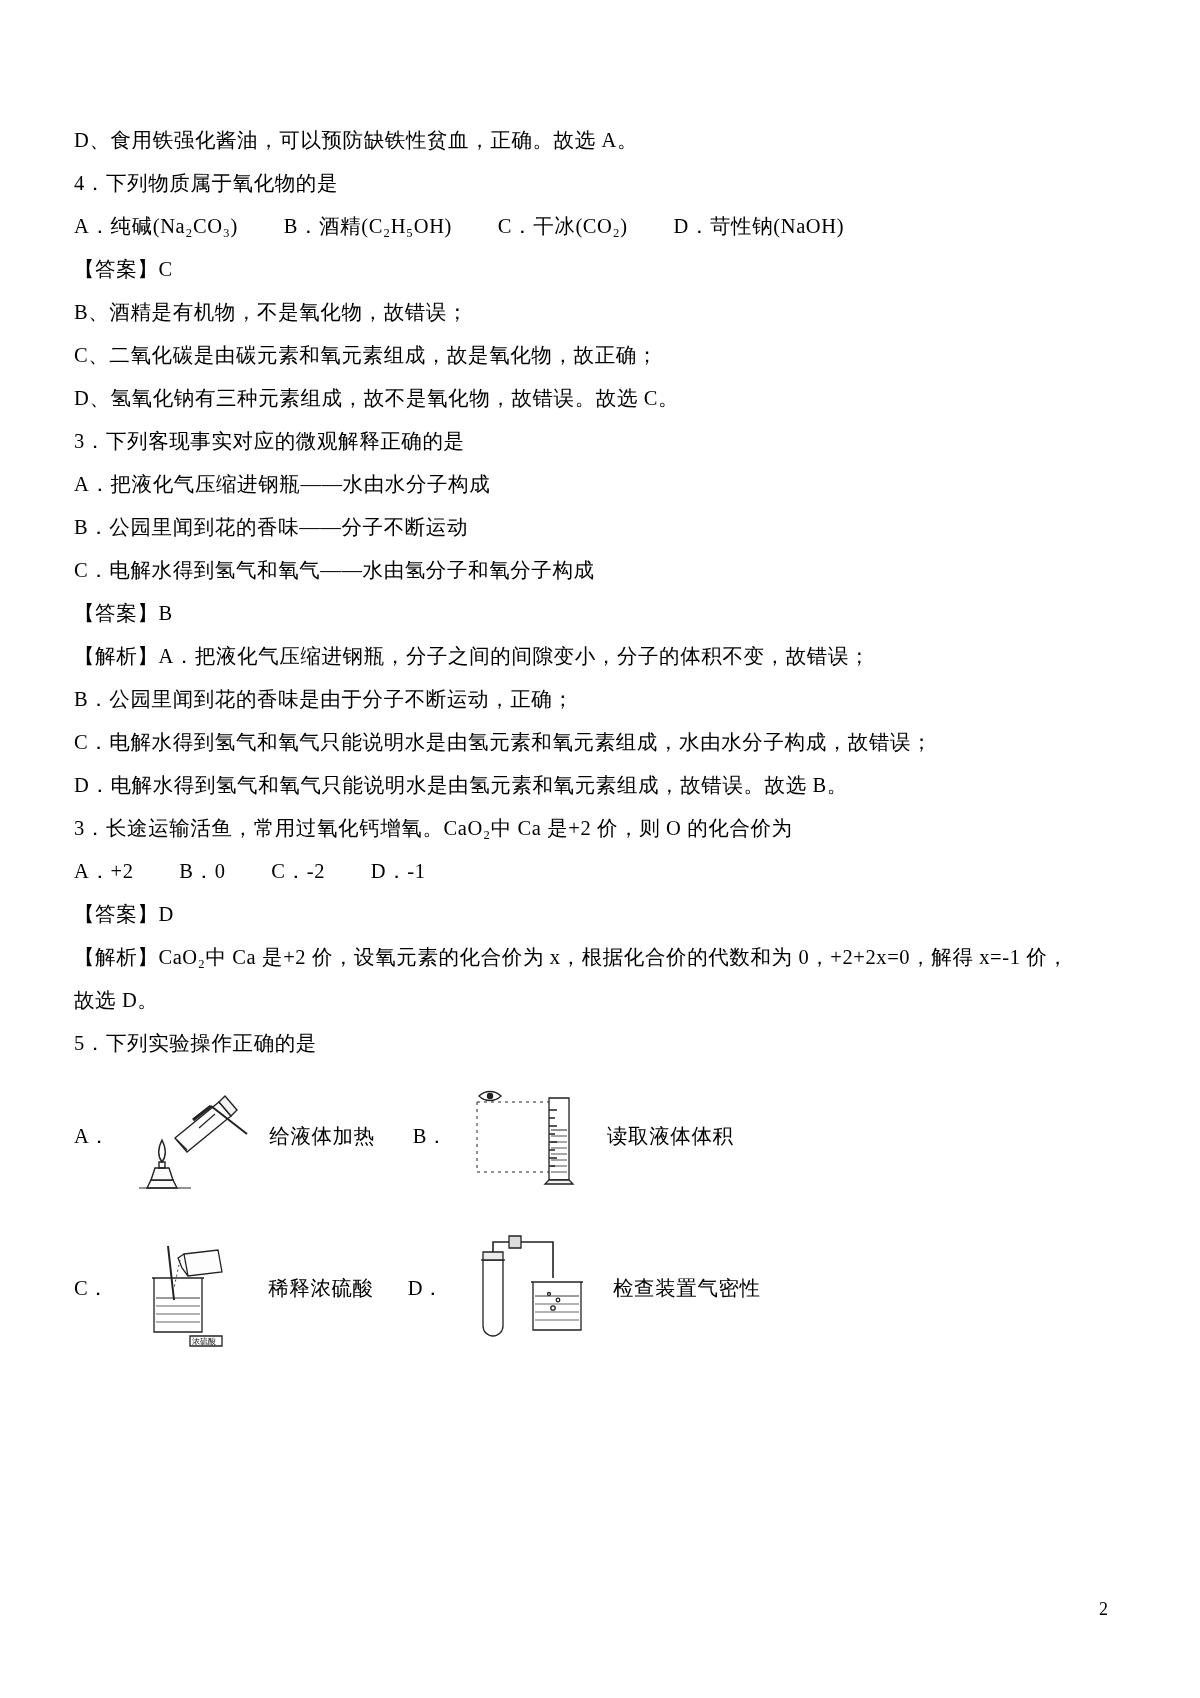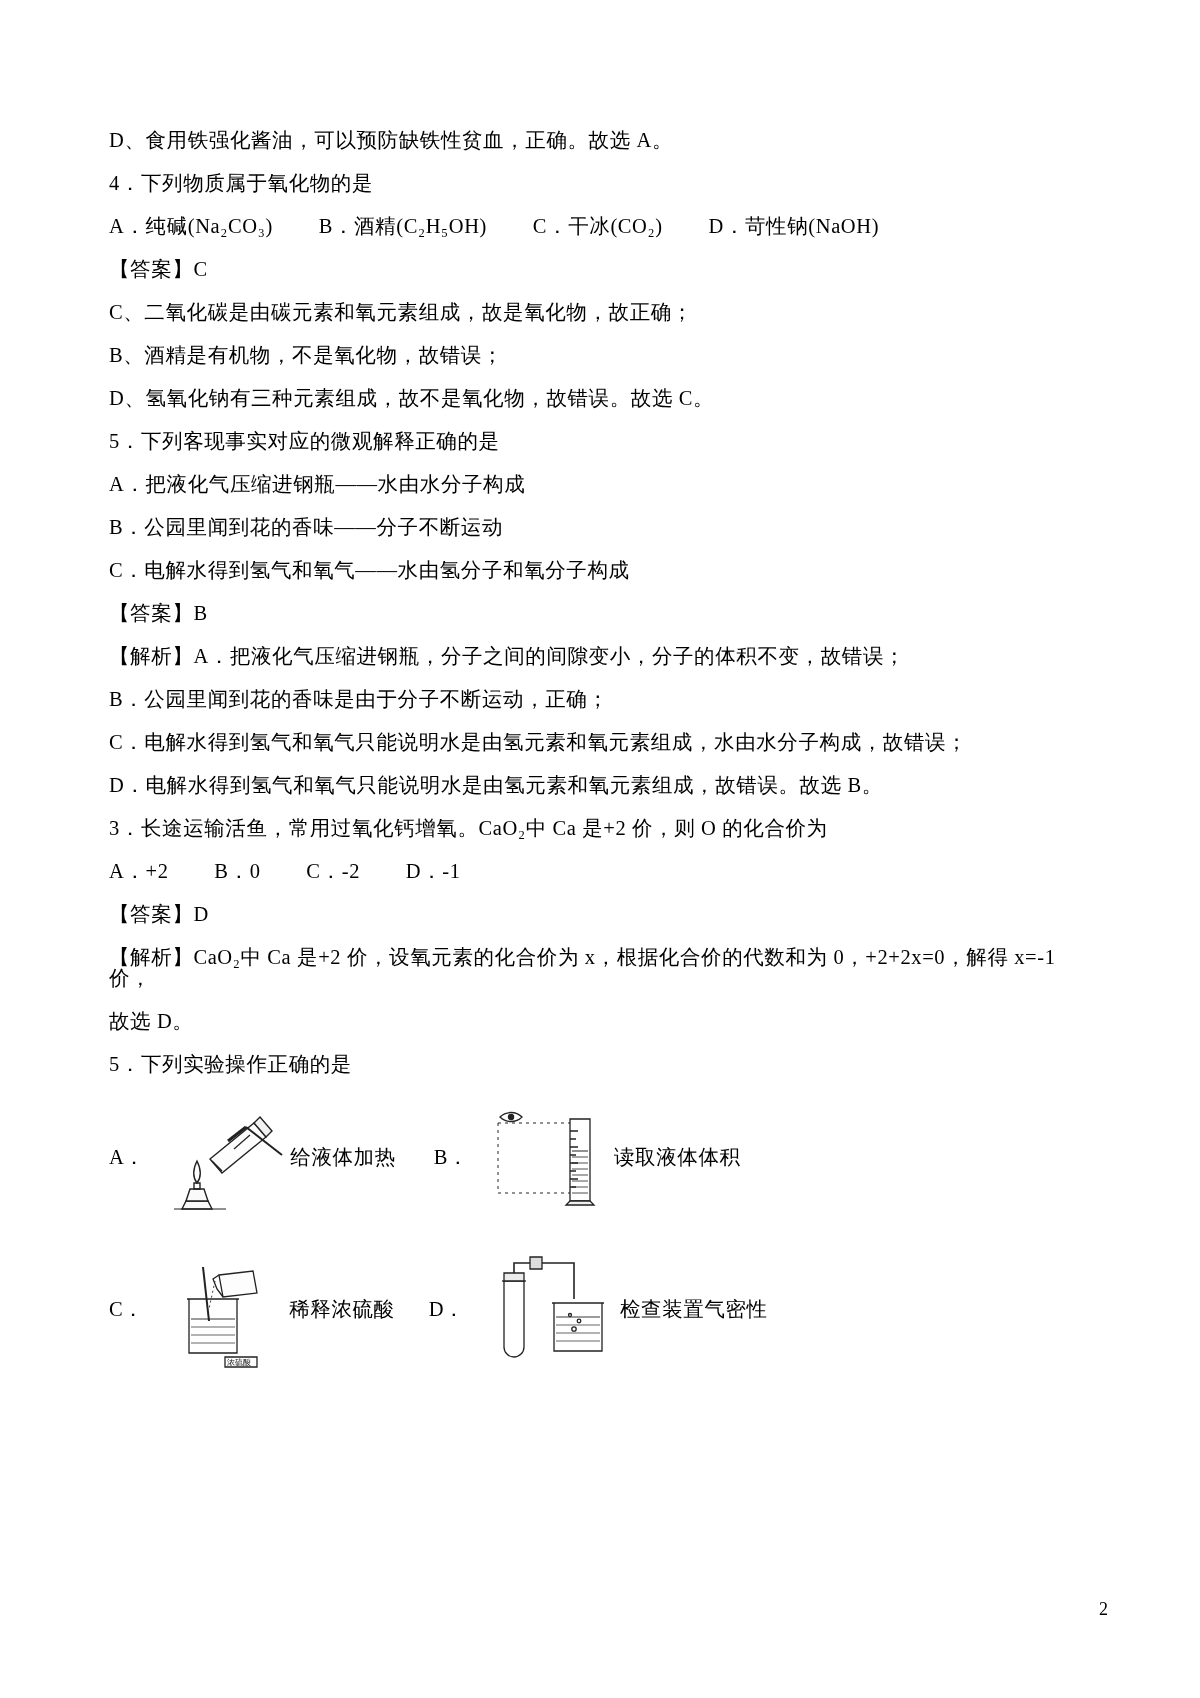--- a/index.html
+++ b/index.html
@@ -10,21 +10,21 @@
   body {
     font-family: "Liberation Serif", serif;
     color: #000000;
   }
   .page {
     position: relative;
     width: 1200px;
     height: 1698px;
     background: #ffffff;
     box-sizing: border-box;
-    padding: 130px 105px 60px 109px;
+    padding: 130px 105px 60px 74px;
     overflow: hidden;
   }
   .line {
     font-size: 20.5px;
     line-height: 1.0;
     margin: 0 0 22.5px 0;
     letter-spacing: 0.6px;
     white-space: pre-wrap;
   }
   .q7-row {
@@ -37,20 +37,21 @@
     display: flex;
     align-items: center;
   }
   .q7-label {
     font-size: 20.5px;
     margin-right: 6px;
   }
   .q7-cap {
     font-size: 20.5px;
     letter-spacing: 0.6px;
+    margin-left: 14px;
   }
   .fig {
     width: 140px;
     height: 120px;
     display: block;
   }
   .fig-wide {
     width: 150px;
     height: 120px;
   }
@@ -64,25 +65,25 @@
 </style>
 </head>
 <body>
 
 <div class="page">
 
   <div class="line">D、食用铁强化酱油，可以预防缺铁性贫血，正确。故选 A。</div>
   <div class="line">4．下列物质属于氧化物的是</div>
   <div class="line">A．纯碱(Na₂CO₃)        B．酒精(C₂H₅OH)        C．干冰(CO₂)        D．苛性钠(NaOH)</div>
   <div class="line">【答案】C</div>
+  <div class="line">B、酒精是有机物，不是氧化物，故错误；</div>
   <div class="line">C、二氧化碳是由碳元素和氧元素组成，故是氧化物，故正确；</div>
-  <div class="line">B、酒精是有机物，不是氧化物，故错误；</div>
   <div class="line">D、氢氧化钠有三种元素组成，故不是氧化物，故错误。故选 C。</div>
 
-  <div class="line">5．下列客现事实对应的微观解释正确的是</div>
+  <div class="line">3．下列客现事实对应的微观解释正确的是</div>
   <div class="line">A．把液化气压缩进钢瓶——水由水分子构成</div>
   <div class="line">B．公园里闻到花的香味——分子不断运动</div>
   <div class="line">C．电解水得到氢气和氧气——水由氢分子和氧分子构成</div>
   <div class="line">【答案】B</div>
   <div class="line">【解析】A．把液化气压缩进钢瓶，分子之间的间隙变小，分子的体积不变，故错误；</div>
   <div class="line">B．公园里闻到花的香味是由于分子不断运动，正确；</div>
   <div class="line">C．电解水得到氢气和氧气只能说明水是由氢元素和氧元素组成，水由水分子构成，故错误；</div>
   <div class="line">D．电解水得到氢气和氧气只能说明水是由氢元素和氧元素组成，故错误。故选 B。</div>
 
   <div class="line">3．长途运输活鱼，常用过氧化钙增氧。CaO₂中 Ca 是+2 价，则 O 的化合价为</div>

